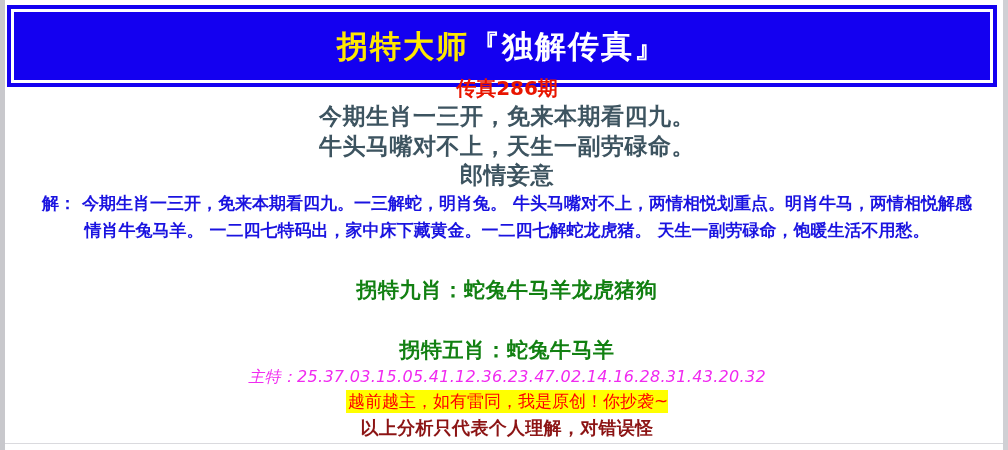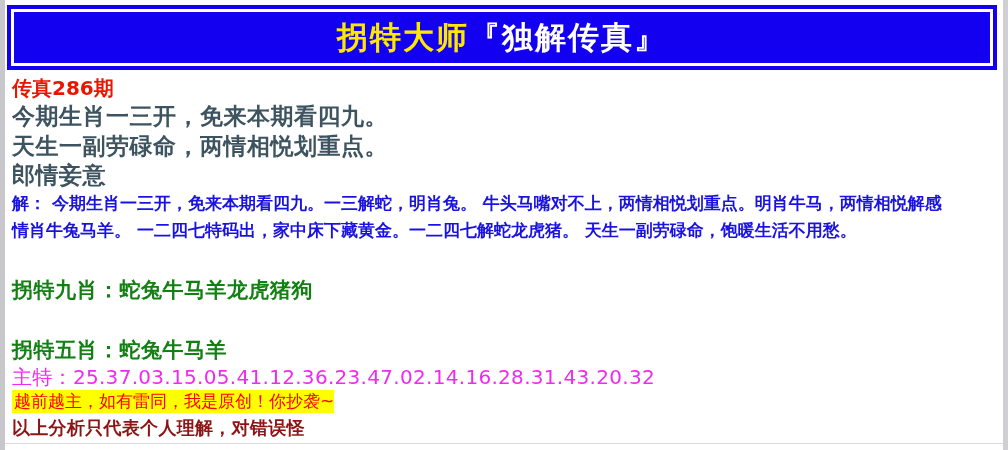--- a/index.html
+++ b/index.html
@@ -41,21 +41,21 @@
     height: 450px;
     background: #ffffff;
   }
 
   
   .banner-outer {
     position: absolute;
     left: 2px;
     top: 5px;
     width: 990px;
-    height: 65px;
+    height: 82px;
     background: #1400f0;
     box-sizing: border-box;
     padding: 4px;
   }
   .banner-inner {
     width: 100%;
     height: 100%;
     border: 3px solid #ffffff;
     box-sizing: border-box;
     background: #1400f0;
@@ -73,20 +73,21 @@
   }
   .banner-title .t-yellow { color: #ffe800; }
   .banner-title .t-white  { color: #ffffff; }
 
   
   .content {
     position: absolute;
     left: 7px;
     top: 76px;
     width: 990px;
+    text-align: center;
   }
 
   .line {
     white-space: nowrap;
     font-weight: bold;
   }
 
   .issue-label {
     color: #e81500;
     font-size: 20px;
@@ -114,24 +115,25 @@
   .zodiac {
     color: #128012;
     font-size: 21px;
     line-height: 28px;
     letter-spacing: 0.5px;
     margin-top: 32px;
   }
 
   .main-nums {
     color: #f02af0;
-    font-size: 20px;
+    font-size: 16px;
     font-weight: normal;
     line-height: 26px;
     letter-spacing: 0.3px;
+    font-style: italic;
   }
 
   .claim {
     font-size: 17px;
     font-weight: normal;
     line-height: 23px;
     height: 23px;
   }
   .claim span.hl {
     background: #ffff00;
@@ -171,21 +173,21 @@
       <div class="banner-inner">
         <div class="banner-title"><span class="t-yellow">拐特大师</span><span class="t-white">『独解传真』</span></div>
       </div>
     </div>
 
     <div class="content">
 
       <div class="line issue-label">传真286期</div>
 
       <div class="line poem">今期生肖一三开，免来本期看四九。</div>
-      <div class="line poem">天生一副劳碌命，两情相悦划重点。</div>
+      <div class="line poem">牛头马嘴对不上，天生一副劳碌命。</div>
 
       <div class="line poem mood">郎情妾意</div>
 
       <div class="line analysis">解： 今期生肖一三开，免来本期看四九。一三解蛇，明肖兔。 牛头马嘴对不上，两情相悦划重点。明肖牛马，两情相悦解感</div>
       <div class="line analysis">情肖牛兔马羊。 一二四七特码出，家中床下藏黄金。一二四七解蛇龙虎猪。 天生一副劳碌命，饱暖生活不用愁。</div>
 
       <div class="line zodiac"><span>拐特九肖：</span><span>蛇兔牛马羊龙虎猪狗</span></div>
 
       <div class="line zodiac"><span>拐特五肖：</span><span>蛇兔牛马羊</span></div>
 

